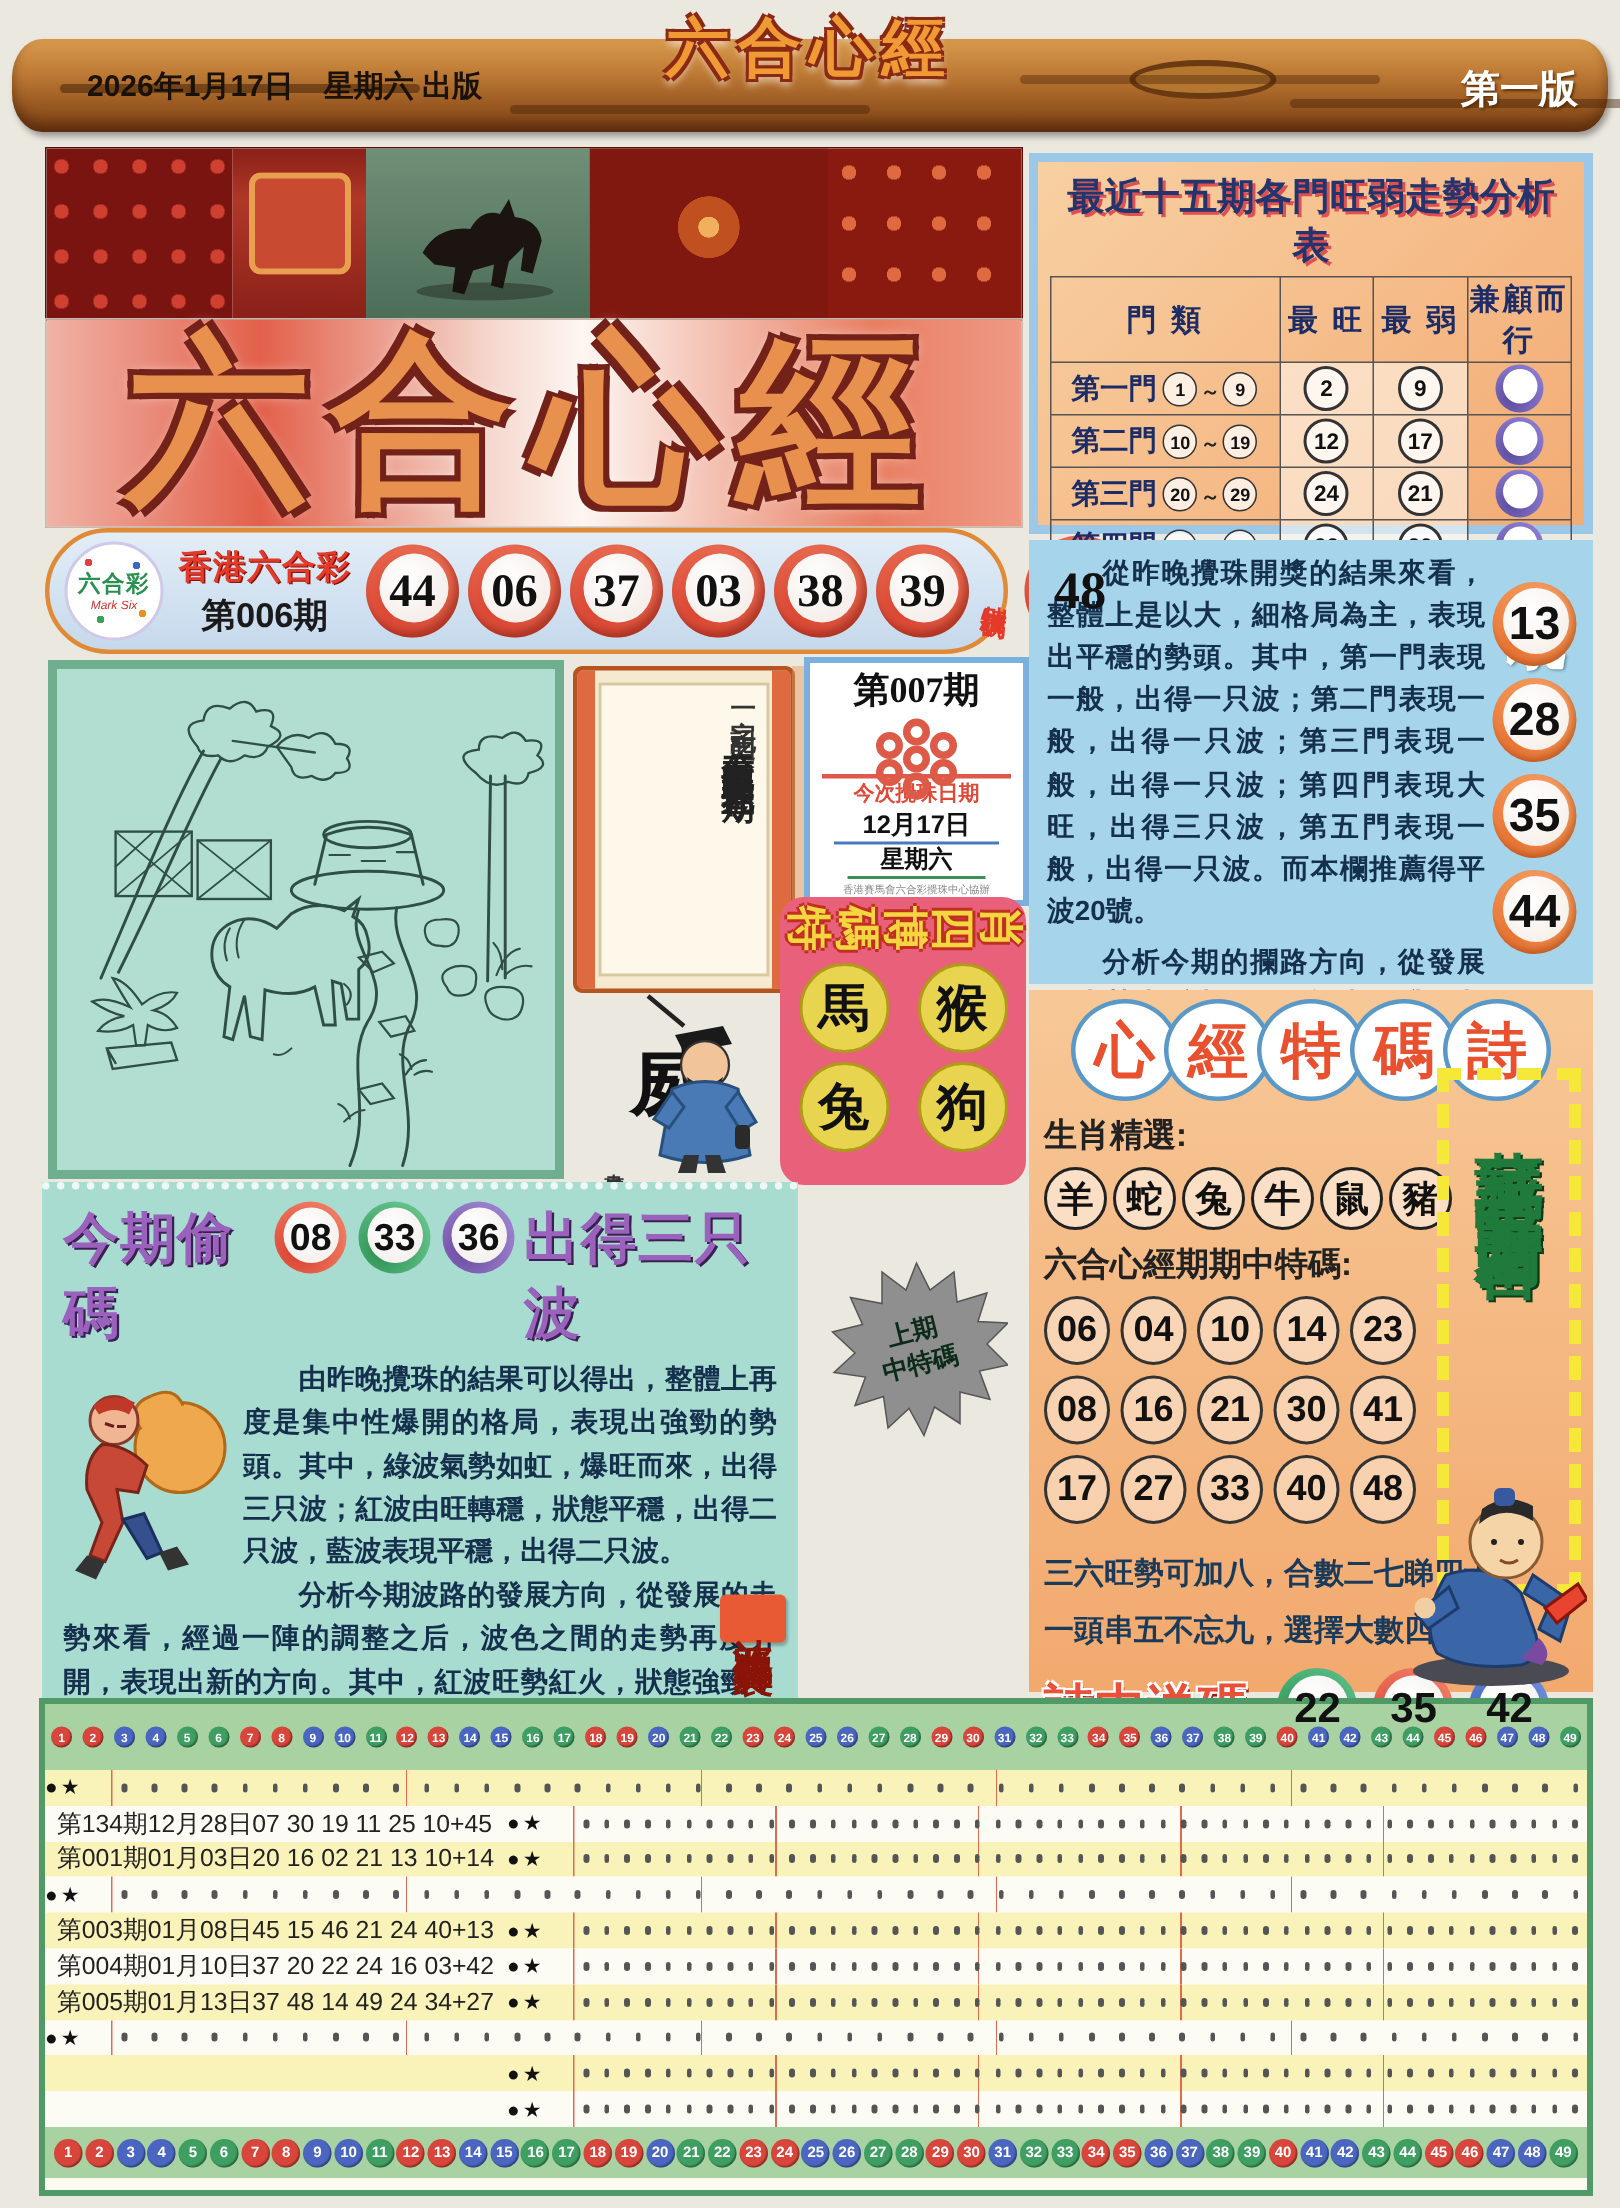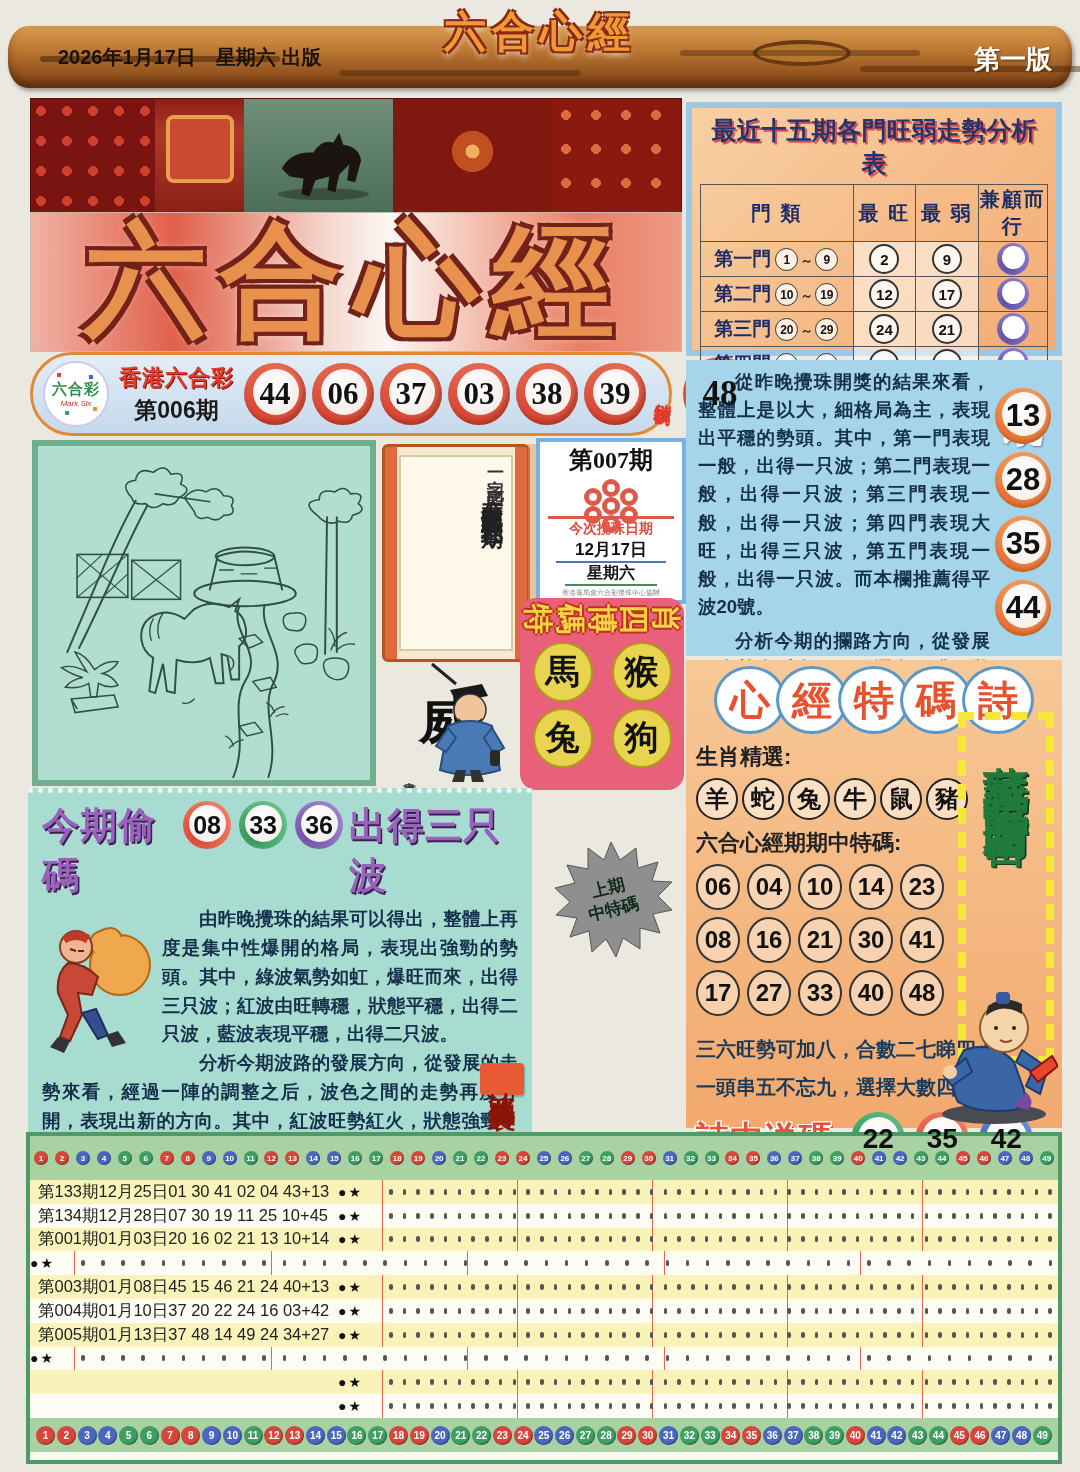--- a/index.html
+++ b/index.html
@@ -621,21 +621,20 @@
           <span class="sball bgreen">44</span>
           <span class="sball bred">45</span>
           <span class="sball bred">46</span>
           <span class="sball bblue">47</span>
           <span class="sball bblue">48</span>
           <span class="sball bgreen">49</span>
         </div>
     </div>
     <div class="rrows" id="result-rows">
         <div class="rrow odd">
-          <span class="rlabel">第133期12月25日01  30  41  02  04  43+13</span>
           <span class="rmark">●★</span>
           <span class="dots">
             <i class="dot"></i>
             <i class="dot"></i>
             <i class="dot"></i>
             <i class="dot"></i>
             <i class="dot"></i>
             <i class="dot"></i>
             <i class="dot"></i>
             <i class="dot"></i>

